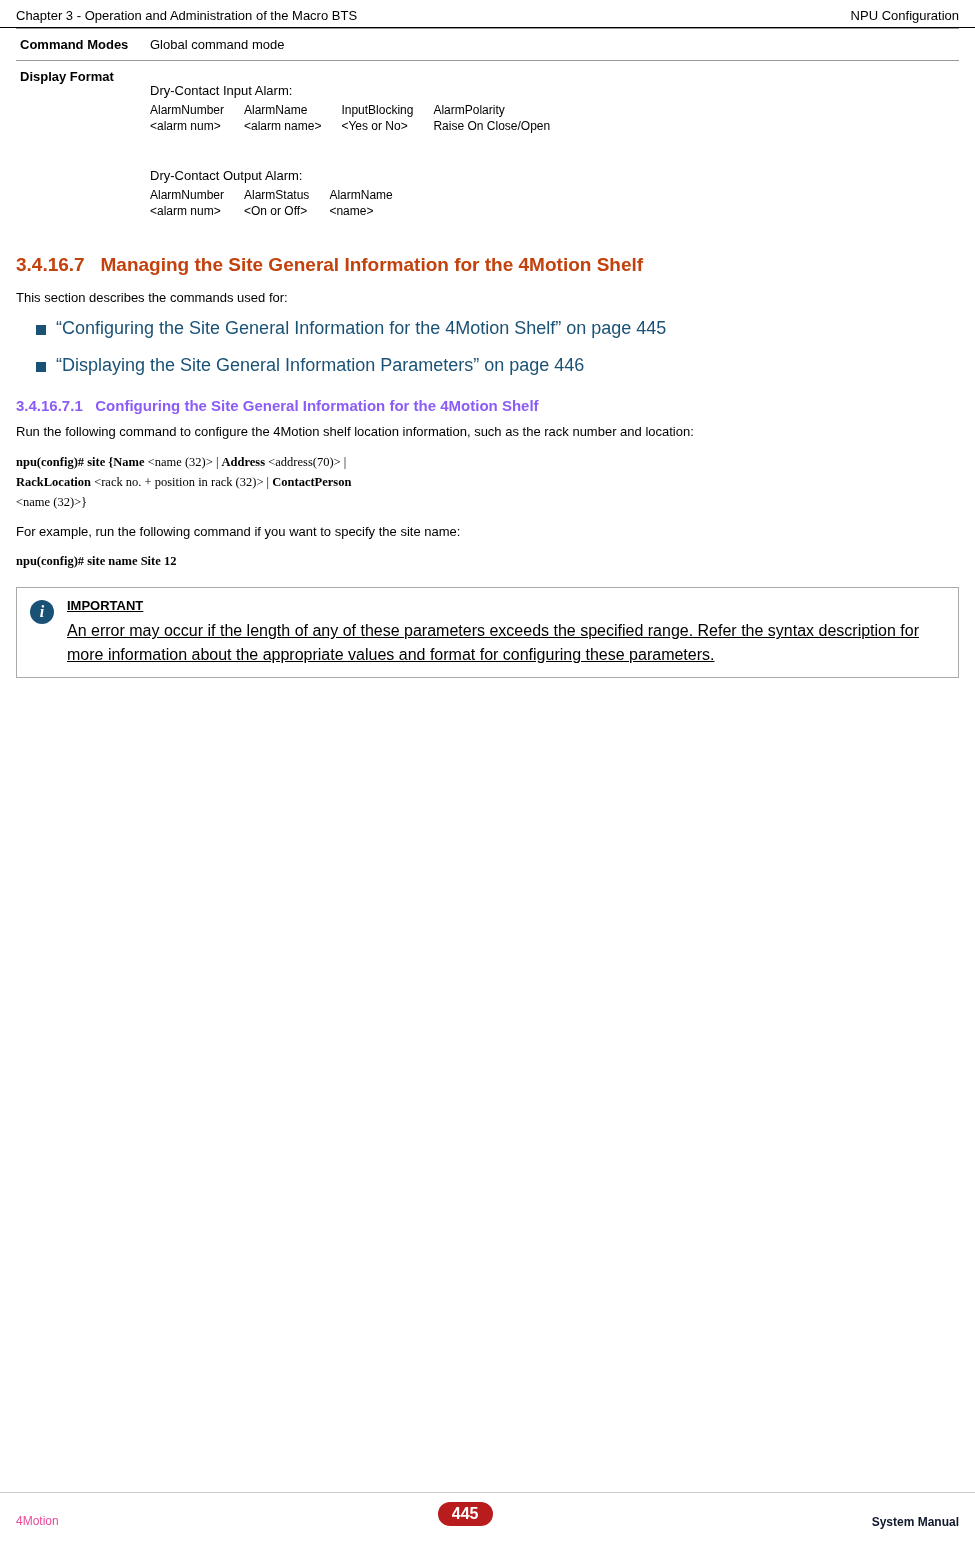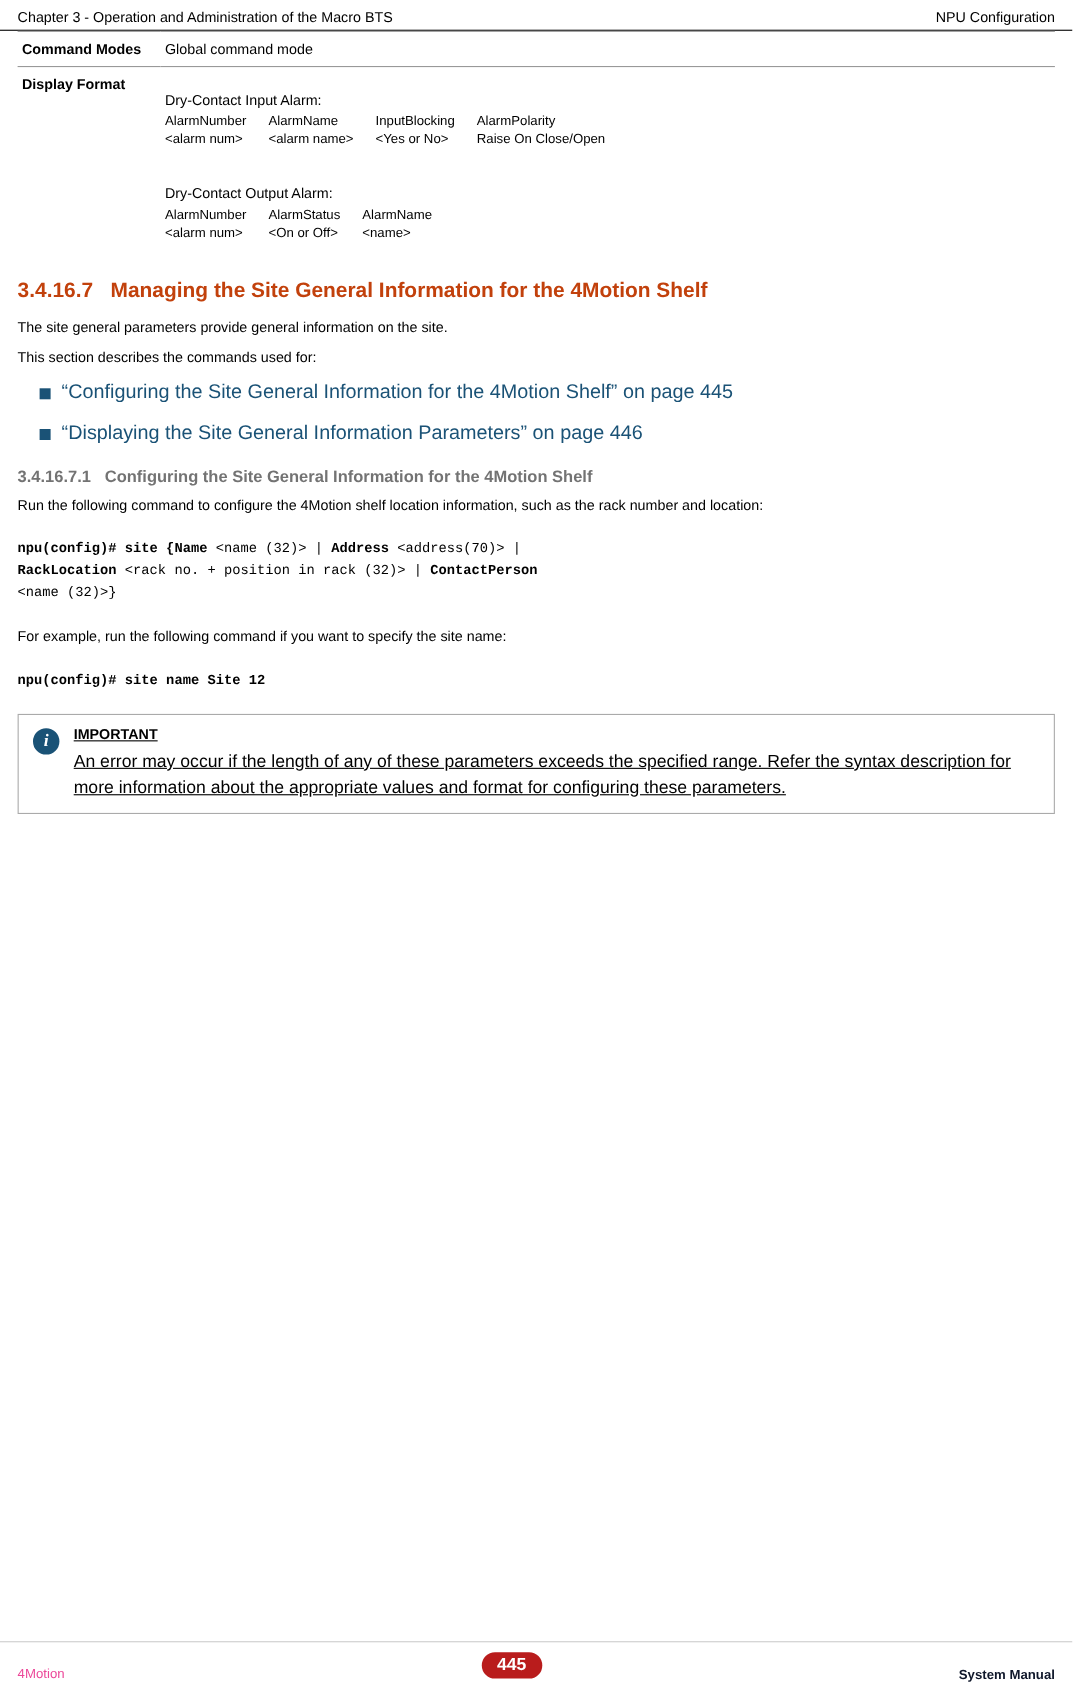--- a/index.html
+++ b/index.html
@@ -66,21 +66,21 @@
 
     
     .section-heading {
       color: #c2410c;
       font-size: 19px;
       font-weight: bold;
       margin: 20px 0 10px 0;
       line-height: 1.3;
     }
     .sub-heading {
-      color: #737373;
+      color: #8b5cf6;
       font-size: 15px;
       font-weight: bold;
       margin: 18px 0 8px 0;
     }
 
     .body-text {
       font-size: 13px;
       margin-bottom: 8px;
       line-height: 1.5;
     }
@@ -103,24 +103,24 @@
       height: 10px;
       background: #1a5276;
       display: inline-block;
       flex-shrink: 0;
       margin-right: 10px;
       margin-top: 3px;
     }
 
     
     .code-block {
-      font-family: Liberation Mono, monospace;
+      font-family: Liberation Serif, serif;
       font-size: 12.5px;
       background: #fff;
-      margin: 20px 0;
+      margin: 10px 0;
       line-height: 1.6;
     }
     .code-bold {
       font-weight: bold;
     }
 
     
     .important-box {
       border: 1px solid #aaa;
       margin: 16px 0;
@@ -261,21 +261,20 @@
         </td>
       </tr>
     </tbody>
   </table>
 
   <div class="section-heading">
     <span>3.4.16.7</span>&nbsp;&nbsp;
     <span>Managing the Site General Information for the 4Motion Shelf</span>
   </div>
 
-  <p class="body-text">The site general parameters provide general information on the site.</p>
   <p class="body-text">This section describes the commands used for:</p>
 
   <ul class="bullet-list">
     <li>
       <span class="bullet-square"></span>
       <span>“Configuring the Site General Information for the 4Motion Shelf” on page 445</span>
     </li>
     <li>
       <span class="bullet-square"></span>
       <span>“Displaying the Site General Information Parameters” on page 446</span>

